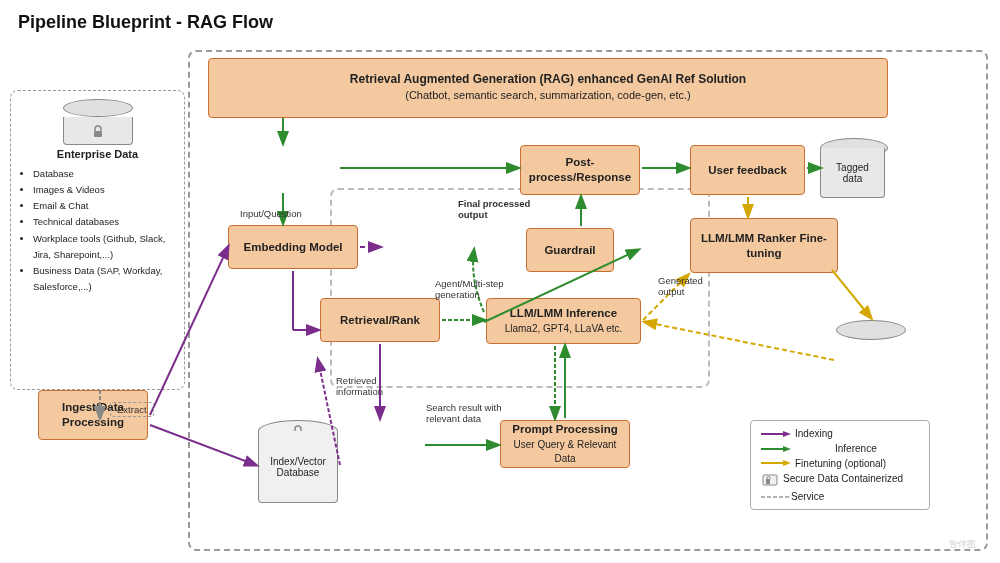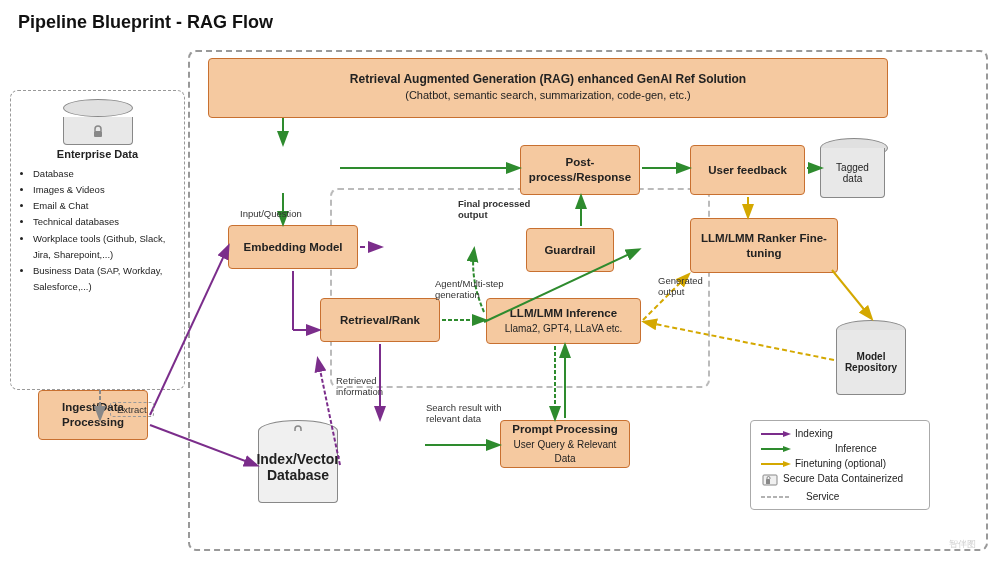--- a/index.html
+++ b/index.html
@@ -124,40 +124,39 @@
   <div class="box" style="left:310px; top:248px; width:120px; height:44px;">
     <span>Retrieval/Rank</span>
   </div>
 
   <div class="box" style="left:476px; top:248px; width:155px; height:46px; font-weight:600;">
     <span>LLM/LMM Inference<br><span style="font-weight:400; font-size:10px;">Llama2, GPT4, LLaVA etc.</span></span>
   </div>
 
   <div style="position:absolute; left:826px; top:270px; width:70px; height:80px;">
     <div style="width:70px; height:20px; background:#e0e0e0; border:1.5px solid #888; border-radius:50%; position:absolute; top:0;"></div>
-    <div style="width:70px; height:65px; background:#e8e8e8; border:1.5px solid #888; border-top:none; position:absolute; top:10px; border-bottom-left-radius:4px; border-bottom-right-radius:4px; display:flex; align-items:center; justify-content:center; font-size:10px; font-weight:600; text-align:center; padding:4px;">Model<br>Repository</div>
   </div>
 
   <div class="box" style="left:28px; top:340px; width:110px; height:50px;">
     <span>Ingest/Data<br>Processing</span>
   </div>
 
   <div class="box" style="left:490px; top:370px; width:130px; height:48px;">
     <span>Prompt Processing<br><span style="font-weight:400; font-size:10px;">User Query &amp; Relevant Data</span></span>
   </div>
 
   <div style="position:absolute; left:248px; top:370px; width:80px; height:90px;">
     <div style="width:80px; height:22px; background:#f0f0f0; border:1.5px solid #888; border-radius:50%; position:absolute; top:0; display:flex; align-items:center; justify-content:center;">
 
       <svg width="14" height="14" viewBox="0 0 14 14">
           <rect x="3" y="7" width="8" height="6" rx="1" fill="#888"></rect>
           <path d="M4 7V5a3 3 0 0 1 6 0v2" stroke="#888" stroke-width="1.5" fill="none"></path>
         </svg>
     </div>
-    <div style="width:80px; height:72px; background:#f0f0f0; border:1.5px solid #888; border-top:none; position:absolute; top:11px; border-bottom-left-radius:4px; border-bottom-right-radius:4px; display:flex; align-items:center; justify-content:center; font-size:14px; font-weight:700; text-align:center; padding:4px;">Index/Vector<br>Database</div>
+    <div style="width:80px; height:72px; background:#f0f0f0; border:1.5px solid #888; border-top:none; position:absolute; top:11px; border-bottom-left-radius:4px; border-bottom-right-radius:4px; display:flex; align-items:center; justify-content:center; font-size:10px; font-weight:400; text-align:center; padding:4px;">Index/Vector<br>Database</div>
   </div>
 
   <div style="position:absolute; left:0px; top:40px; width:175px; height:300px; border:1.5px dashed #999; border-radius:8px; background:#fff; padding:8px;">
 
     <div style="width:70px; height:18px; background:#e0e0e0; border:1.5px solid #888; border-radius:50%; margin:0 auto 0 auto; position:relative; top:0;"></div>
     <div style="width:70px; height:28px; background:#e8e8e8; border:1.5px solid #888; border-top:none; border-bottom-left-radius:4px; border-bottom-right-radius:4px; margin:0 auto; display:flex; align-items:center; justify-content:center;">
       <svg width="14" height="14" viewBox="0 0 14 14">
           <rect x="3" y="7" width="8" height="6" rx="1" fill="#888"></rect>
           <path d="M4 7V5a3 3 0 0 1 6 0v2" stroke="#888" stroke-width="1.5" fill="none"></path>
         </svg>
@@ -181,40 +180,40 @@
         </svg>
       <span style="margin-left:4px; font-size:10px;">Indexing</span>
     </div>
     <div style="display:flex; align-items:center; margin-bottom:4px;gap:40px;">
       <svg width="30" height="10">
           <line x1="0" y1="5" x2="22" y2="5" stroke="#2e8b2e" stroke-width="2"></line>
           <polygon points="22,2 30,5 22,8" fill="#2e8b2e"></polygon>
         </svg>
       <span style="margin-left:4px; font-size:10px;">Inference</span>
     </div>
-    <div style="display:flex; align-items:center; margin-bottom:4px;">
+    <div style="display:flex; align-items:flex-start; margin-bottom:4px;">
       <svg width="30" height="10">
           <line x1="0" y1="5" x2="22" y2="5" stroke="#d4a800" stroke-width="2"></line>
           <polygon points="22,2 30,5 22,8" fill="#d4a800"></polygon>
         </svg>
       <span style="margin-left:4px; font-size:10px;">Finetuning (optional)</span>
     </div>
     <div style="display:flex; align-items:flex-start; margin-bottom:4px;">
       <svg width="18" height="14">
           <rect x="2" y="2" width="14" height="10" rx="1" fill="#f0f0f0" stroke="#888" stroke-width="1"></rect>
           <rect x="5" y="6" width="4" height="5" rx="0.5" fill="#888"></rect>
           <path d="M6 6V5a1.5 1.5 0 0 1 3 0v1" stroke="#888" stroke-width="1" fill="none"></path>
         </svg>
       <span style="margin-left:4px; font-size:10px;">Secure Data Containerized</span>
     </div>
     <div style="display:flex; align-items:center;">
       <svg width="30" height="10">
           <line x1="0" y1="5" x2="30" y2="5" stroke="#999" stroke-width="1.5" stroke-dasharray="4,2"></line>
         </svg>
-      <span style="margin-left:15px; font-size:10px;">Service</span>
+      <span style="margin-left:0; font-size:10px;">Service</span>
     </div>
   </div>
 
   <svg class="arrows-svg" xmlns="http://www.w3.org/2000/svg">
     <defs>
       <marker id="arr-green" markerWidth="8" markerHeight="8" refX="6" refY="3" orient="auto">
         <path d="M0,0 L0,6 L8,3 z" fill="#2e8b2e"></path>
       </marker>
       <marker id="arr-purple" markerWidth="8" markerHeight="8" refX="6" refY="3" orient="auto">
         <path d="M0,0 L0,6 L8,3 z" fill="#7b2d8b"></path>

